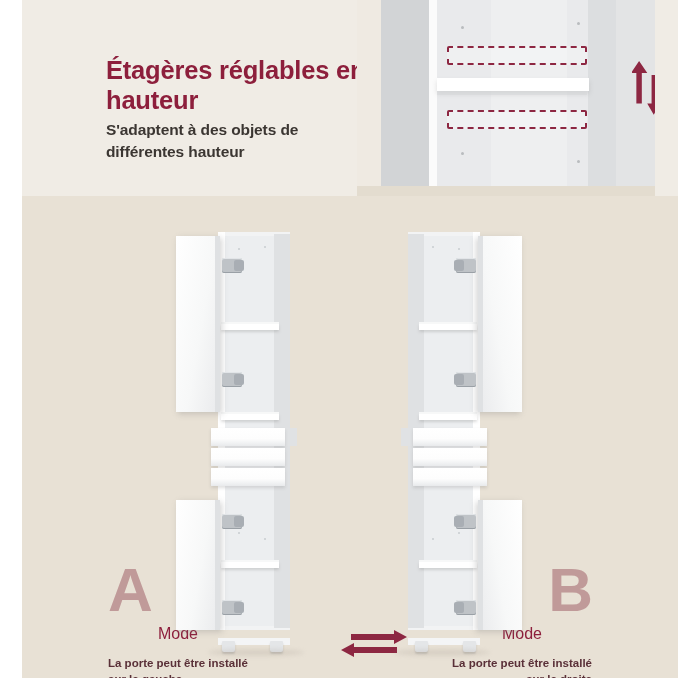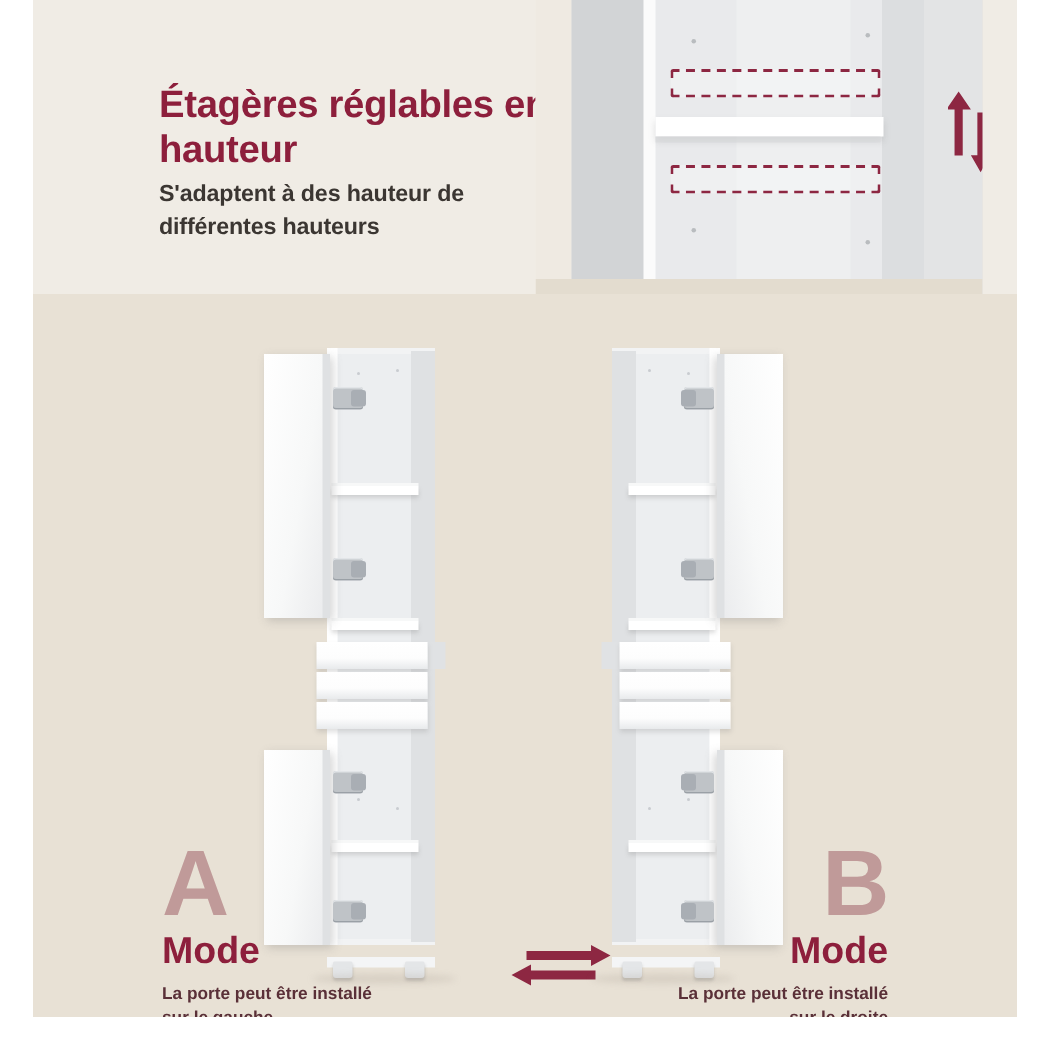--- a/index.html
+++ b/index.html
@@ -39,21 +39,21 @@
   .dash-bot{top:110px;}
   .pin{position:absolute;width:3px;height:3px;border-radius:50%;background:#b9bcbf;}
   .arrows-ud{position:absolute;left:251px;top:55px;width:34px;height:75px;}
 
   
   .bot-panel{position:absolute;left:22px;top:196px;width:656px;height:482px;background:#e8e1d5;overflow:hidden;}
 
   
   .mode-block{position:absolute;color:#8d1f3c;}
   .mode-letter{font-size:62px;line-height:56px;font-weight:700;color:#c09a99;letter-spacing:-1px;}
-  .mode-word{font-size:25px;line-height:28px;font-weight:700;color:#8d1f3c;margin-top:2px;}
+  .mode-word{font-size:16px;line-height:28px;font-weight:400;color:#8d1f3c;margin-top:2px;text-align:center;}
   .mode-caption{font-size:11.5px;line-height:16px;font-weight:600;color:#5a3038;margin-top:7px;}
   #mode-a-block{left:86px;top:366px;width:140px;text-align:left;}
   #mode-b-block{left:430px;top:366px;width:140px;text-align:right;}
 
   .swap-arrows{position:absolute;left:317px;top:433px;width:70px;height:32px;}
 
   
   .cab{position:absolute;top:36px;width:150px;height:410px;}
   #cab-a{left:156px;}
   #cab-b{left:348px;}
@@ -96,21 +96,21 @@
   .pinhole{position:absolute;width:2px;height:2px;border-radius:50%;background:#c9ccd0;}
 </style>
 </head>
 <body>
 
 <div id="stage">
 
   <section class="top-panel">
 
     <h1 class="headline">Étagères réglables en hauteur</h1>
-    <p class="subhead">S'adaptent à des hauteur de différentes hauteurs</p>
+    <p class="subhead">S'adaptent à des objets de différentes hauteur</p>
 
     <div class="photo">
       <div class="ph-wallL"></div>
       <div class="ph-body">
         <div class="ph-innerback">
           <div class="ph-innerback2"></div>
         </div>
         <div class="ph-edgeL"></div>
         <div class="ph-sideR"></div>
         <div class="ph-doorR"></div>

